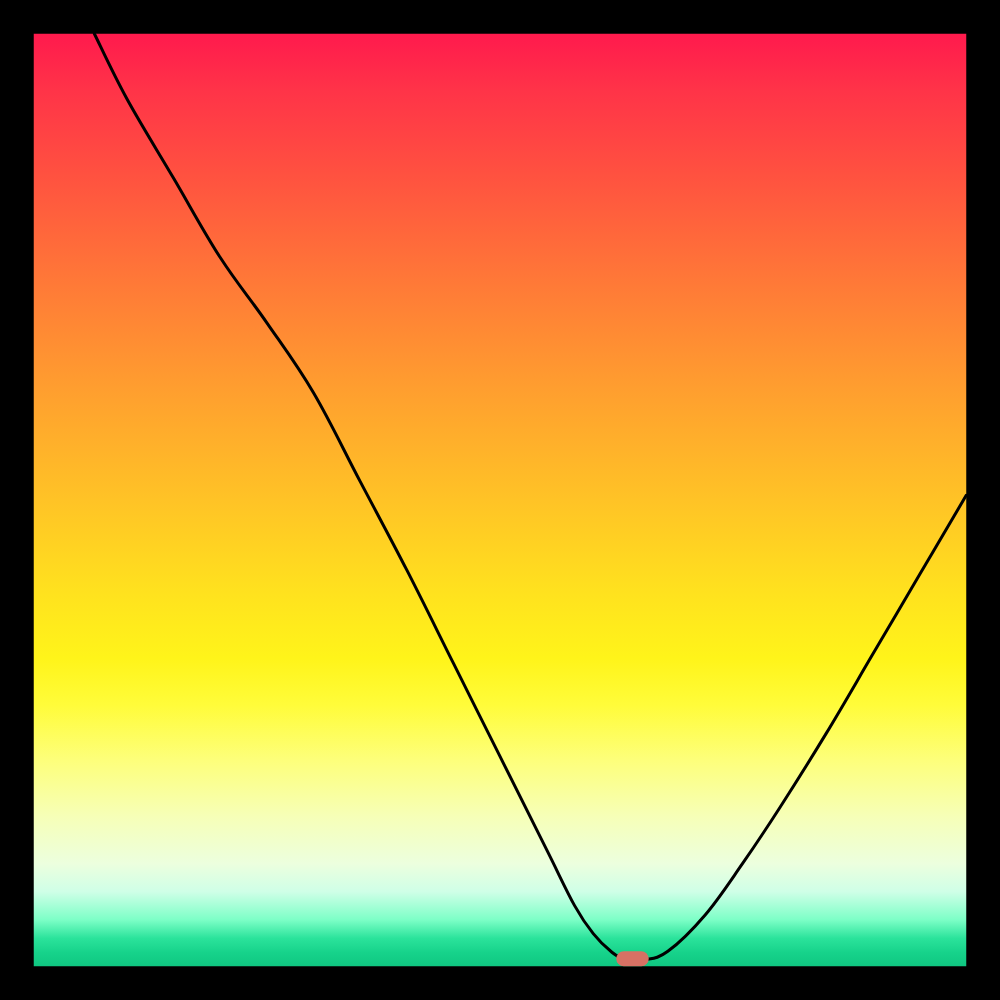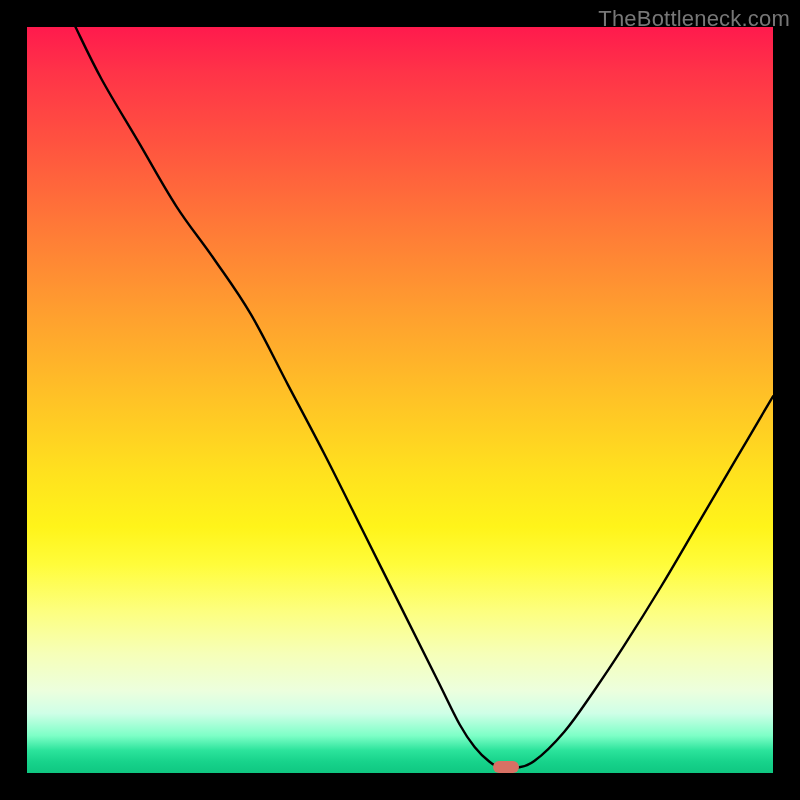--- a/index.html
+++ b/index.html
@@ -81,14 +81,13 @@
 
   <div class="plot-area">
 
     <svg class="curve" viewBox="0 0 746 746" preserveAspectRatio="none">
       <path id="curve-path" fill="none" stroke="#000000" stroke-width="2.4" stroke-linecap="round" stroke-linejoin="round" d="M 48.49 0.00 C 53.19 9.40, 63.19 31.41, 74.60 52.22 C 86.01 73.03, 98.47 92.80, 111.90 115.63 C 125.33 138.46, 135.77 158.23, 149.20 179.04 C 162.63 199.85, 173.07 211.79, 186.50 231.26 C 199.93 250.73, 210.37 264.38, 223.80 287.21 C 237.23 310.04, 247.67 332.57, 261.10 358.08 C 274.53 383.59, 284.97 402.77, 298.40 428.95 C 311.83 455.13, 322.27 476.69, 335.70 503.55 C 349.13 530.41, 359.57 551.29, 373.00 578.15 C 386.43 605.01, 399.56 631.27, 410.30 652.75 C 421.04 674.23, 425.97 685.42, 432.68 697.51 C 439.39 709.60, 442.23 713.18, 447.60 719.89 C 452.97 726.60, 457.82 731.05, 462.52 734.81 C 467.22 738.57, 469.01 739.70, 473.71 740.78 C 478.41 741.85, 482.59 741.99, 488.63 740.78 C 494.67 739.57, 498.55 740.51, 507.28 734.06 C 516.01 727.62, 526.38 717.59, 537.12 704.97 C 547.86 692.35, 556.22 679.38, 566.96 663.94 C 577.70 648.50, 584.71 637.98, 596.80 619.18 C 608.89 600.38, 620.67 581.66, 634.10 559.50 C 647.53 537.34, 657.97 518.92, 671.40 496.09 C 684.83 473.26, 695.27 455.51, 708.70 432.68 C 722.13 409.85, 739.29 380.68, 746.00 369.27"></path>
     </svg>
 
     <div class="marker" id="opt-marker" style="left: 479px; top: 740px; background: rgb(215, 113, 100);"></div>
   </div>
 
-  <div class="watermark">TheBottleneck.com</div>
 </div>
 
 </body></html>

